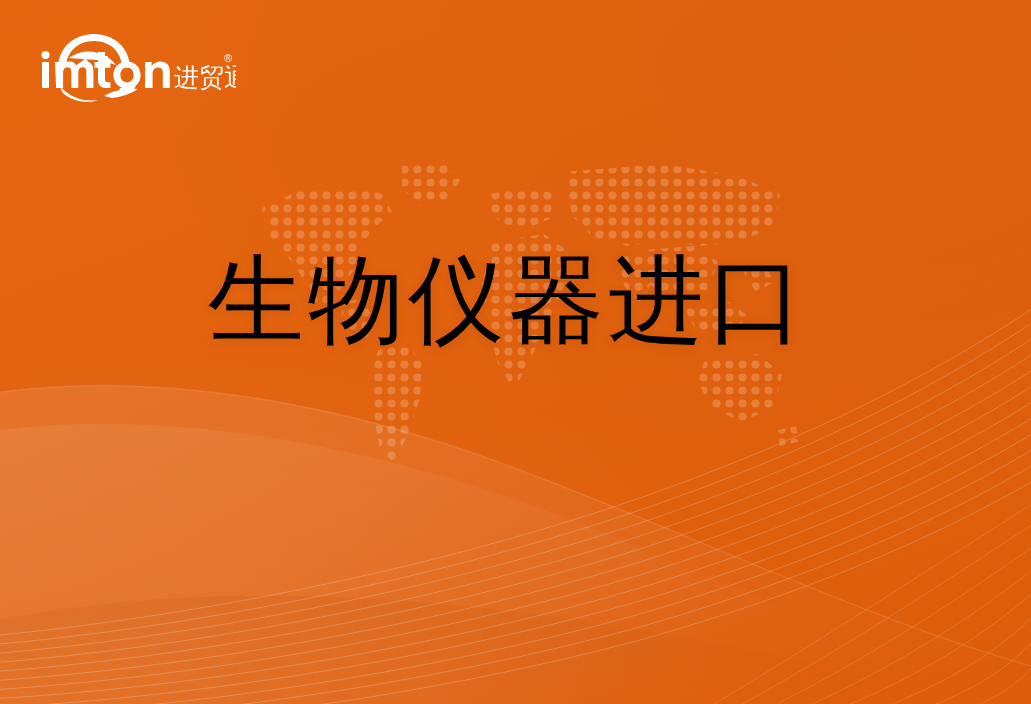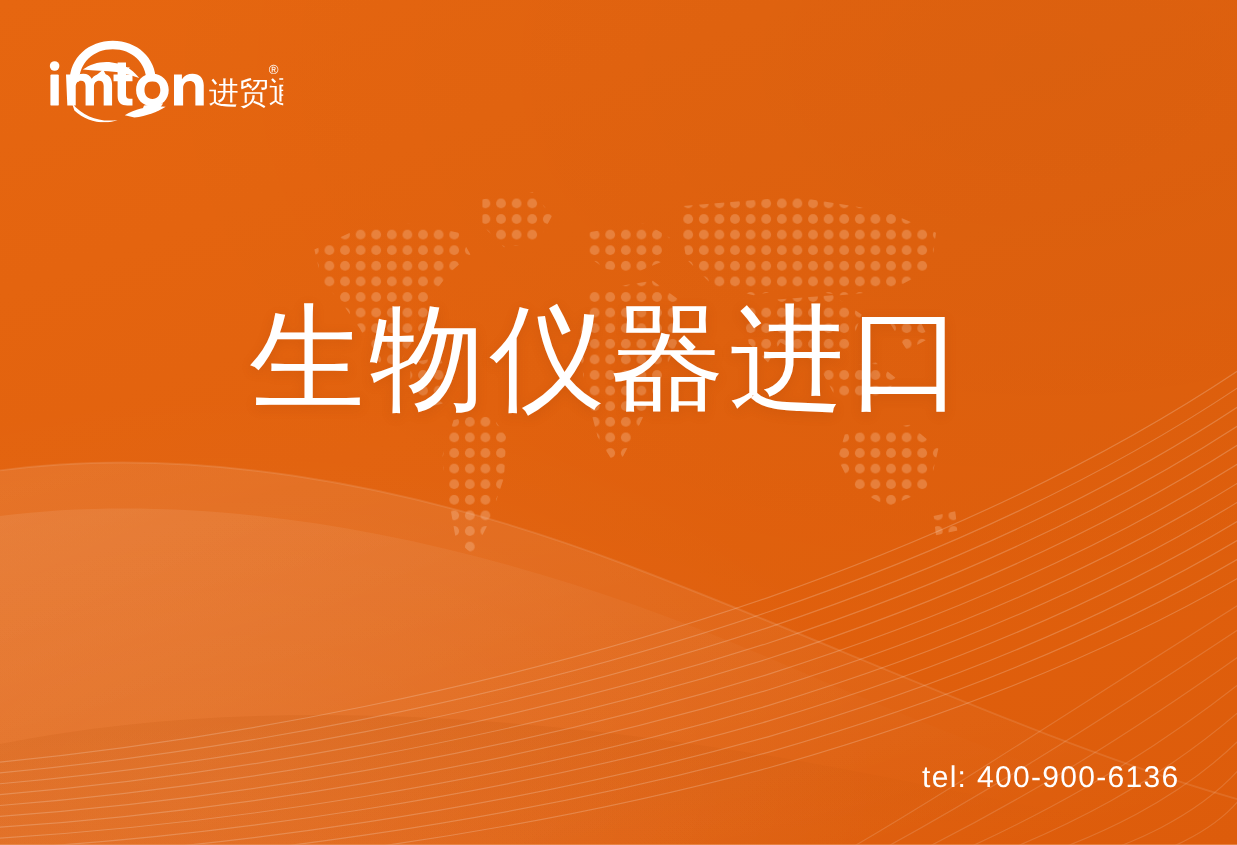--- a/index.html
+++ b/index.html
@@ -53,21 +53,21 @@
     height: 72px;
   }
   #logo svg { display: block; width: 100%; height: 100%; }
 
   
   #headline {
     position: absolute;
     left: 208px;
     top: 236px;
     width: 640px;
-    color: #ffffff;
+    color: #000000;
     font-size: 96px;
     line-height: 128px;
     letter-spacing: 4px;
     font-weight: 400;
     white-space: nowrap;
     text-shadow: 0 2px 10px rgba(150,55,0,0.18);
   }
   #headline .hl-line { display: block; }
 
   
@@ -211,15 +211,14 @@
 
       <text x="138" y="56" font-family="'DejaVu Sans','Liberation Sans',sans-serif" font-size="25" fill="#ffffff" letter-spacing="0">进贸通</text>
       <text x="188" y="32" font-family="'Liberation Sans',sans-serif" font-size="11" fill="#ffffff">®</text>
     </svg>
   </div>
 
   <div id="headline">
     <span class="hl-line">生物仪器进口</span>
   </div>
 
-  <div id="phone">tel: 400-900-6136</div>
 
 </div>
 
 </body></html>

